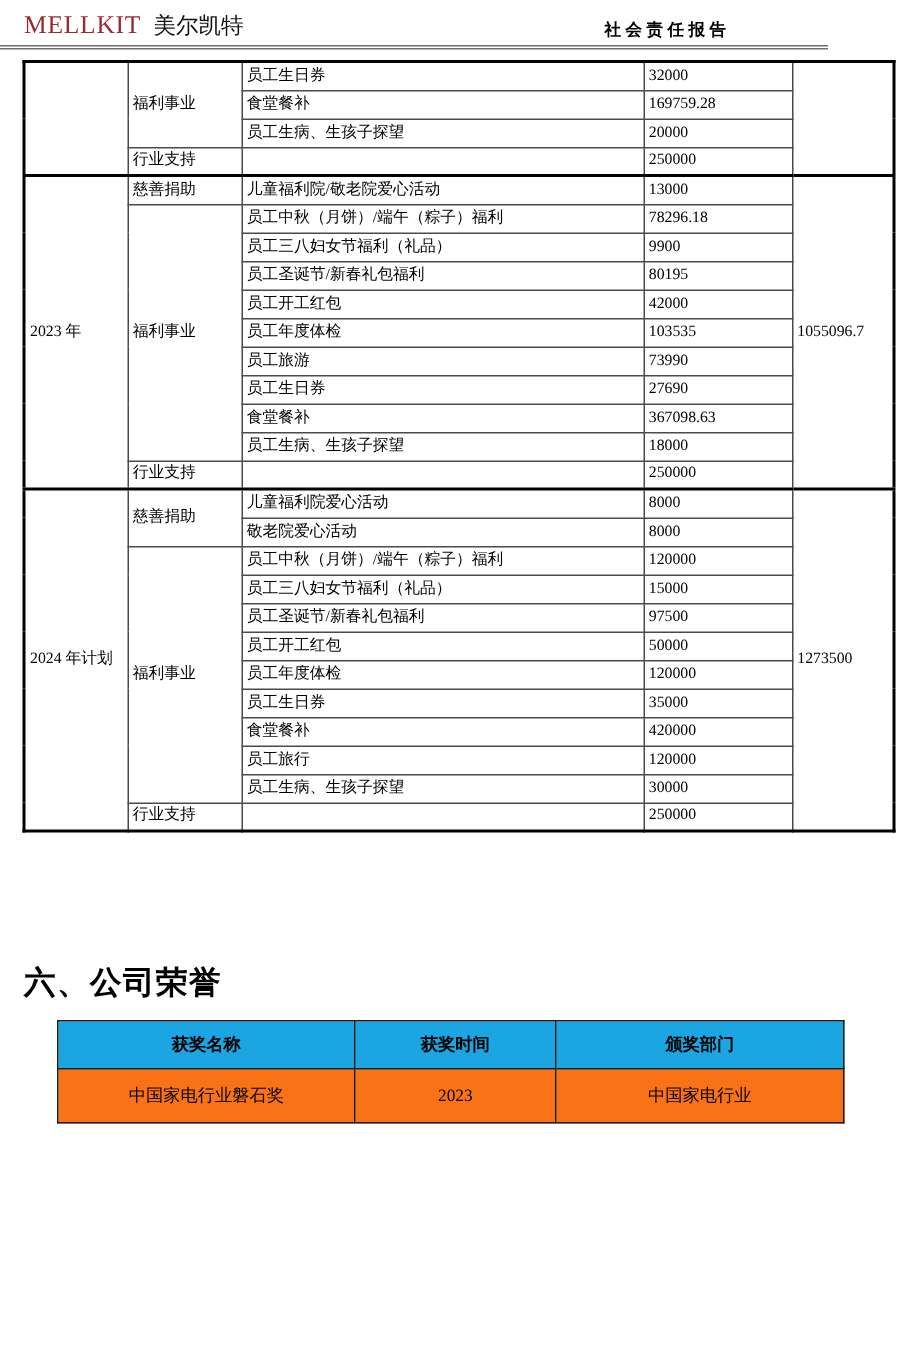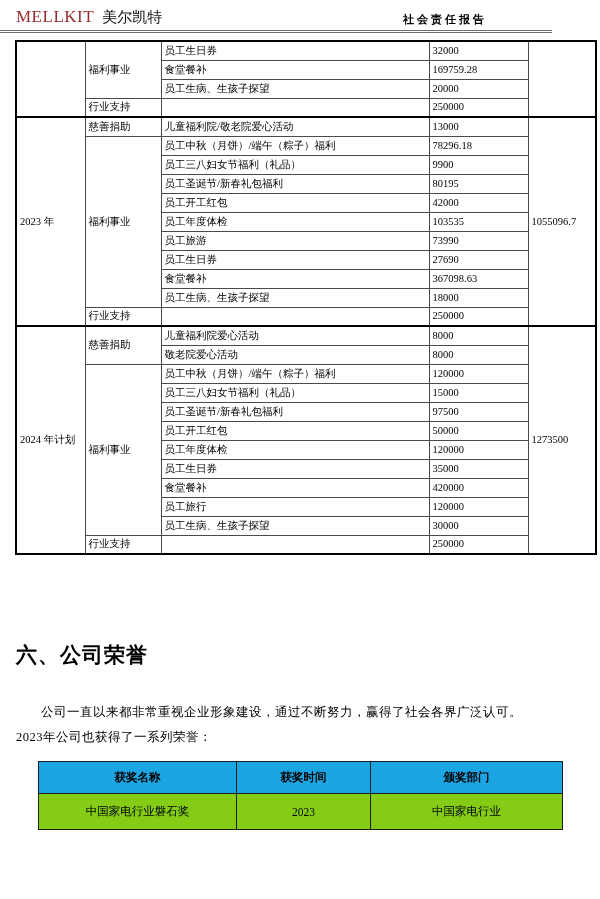--- a/index.html
+++ b/index.html
@@ -78,21 +78,21 @@
     font-weight: bold;
     text-align: center;
     border: 1px solid #1c1c1c;
     color: #000;
   }
   table.honors td {
     height: 36px;
     font-size: 11.5px;
     text-align: center;
     border: 1px solid #1c1c1c;
-    background: #84cc16;
+    background: #f97316;
   }
   col.h-name { width: 198px; }
   col.h-time { width: 134px; }
   col.h-dept { width: 192px; }
 
   
   .page-footer {
     position: absolute;
     left: 0; right: 0; bottom: 5px;
     text-align: center;
@@ -241,21 +241,20 @@
         <tr>
           <td class="cat-cell" rowspan="1">行业支持</td>
           <td class="item-cell"></td>
           <td class="amount-cell">250000</td>
         </tr>
       </tbody>
   </table>
 
   <div class="section-heading">六、公司荣誉</div>
 
-  <div class="section-paragraph">公司一直以来都非常重视企业形象建设，通过不断努力，赢得了社会各界广泛认可。2023年公司也获得了一系列荣誉：</div>
 
   <table class="honors">
     <colgroup>
       <col class="h-name">
         <col class="h-time">
         <col class="h-dept">
     </colgroup>
     <thead>
       <tr>
           <th style="background: rgb(27, 165, 227);">获奖名称</th>

